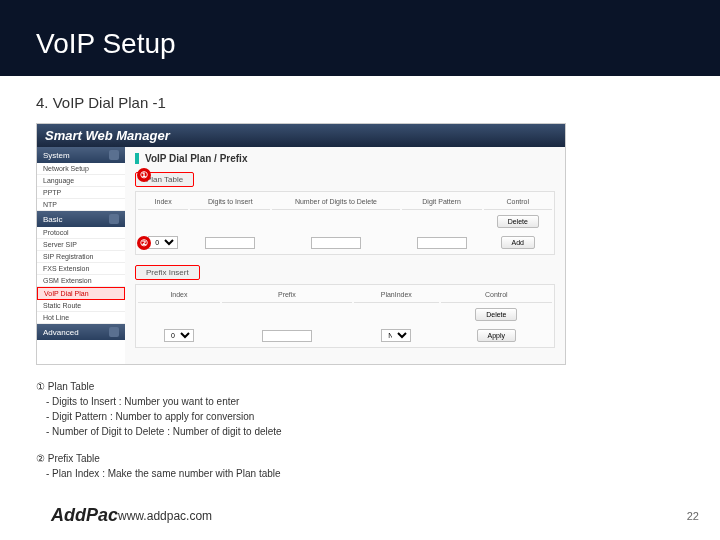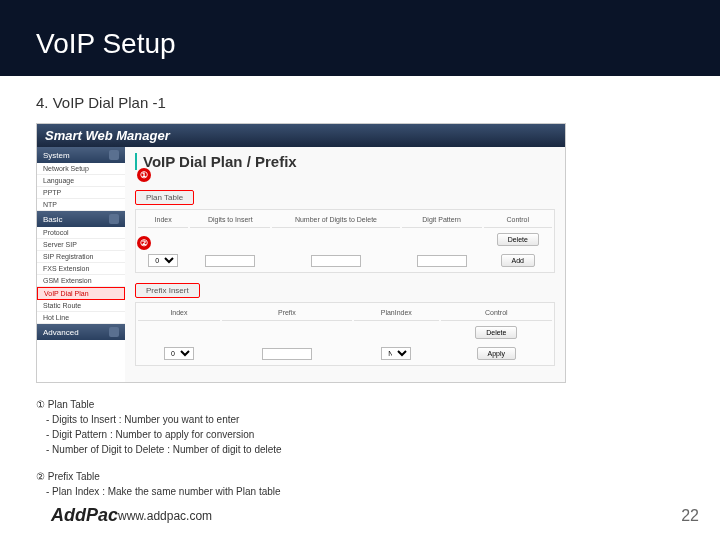--- a/index.html
+++ b/index.html
@@ -9,39 +9,39 @@
 .sub{padding:18px 0 12px 36px;font-size:15px;color:#333}
 .shot{margin-left:36px;width:530px;border:1px solid #ccc;background:#f7f7f7;font-size:8px;position:relative}
 .top{background:linear-gradient(#3a5070,#1a2840);color:#fff;padding:4px 8px;font-size:13px;font-style:italic;font-weight:bold}
 .body{display:flex}
 .side{width:88px;background:#fff}
 .sh{background:linear-gradient(#4a6080,#2a4060);color:#fff;padding:3px 6px;font-size:8px;display:flex;justify-content:space-between;align-items:flex-end}
 .sh .ic{width:10px;height:10px;background:#5a7090;border-radius:2px}
 .si{padding:2px 6px;font-size:7px;color:#444;border-bottom:1px solid #eee}
 .si.hl{background:#ffe0e0;border:1px solid red;color:#c00}
 .main{flex:1;background:#f9f9f9;padding:6px 10px}
-.mt{font-size:15px;font-weight:bold;color:#333;border-left:2px solid #14b8a6;padding-left:6px;margin-bottom:20px}
+.mt{font-size:10px;font-weight:bold;color:#333;border-left:4px solid #14b8a6;padding-left:6px;margin-bottom:8px}
 .sect{display:inline-block;background:#f0f0f0;border:1px solid #ccc;border-radius:2px;padding:2px 10px;font-size:8px;color:#555;margin-bottom:4px}
 .sect.box{border:1.5px solid red}
 .tbl{width:100%;background:#fbfbfb;border:1px solid #e0e0e0;margin-bottom:10px}
 .tbl th{font-size:7px;font-weight:normal;color:#555;padding:4px 2px;text-align:center;border-bottom:1px solid #e0e0e0}
 .tbl td{padding:3px 2px;text-align:center}
 .sel{font-size:7px;border:1px solid #bbb;background:#fff;padding:1px 2px;width:30px}
 .inp{font-size:7px;border:1px solid #bbb;background:#fff;width:50px;height:12px}
 .btn{font-size:7px;border:1px solid #bbb;background:linear-gradient(#fff,#e8e8e8);padding:2px 10px;border-radius:2px;display:inline-block}
 .ann{position:absolute;background:#d00;color:#fff;width:14px;height:14px;border-radius:50%;font-size:9px;text-align:center;line-height:14px;font-weight:bold}
 .a1{left:100px;top:44px}
 .a2{left:100px;top:112px}
 .notes{margin:14px 0 0 36px;font-size:10px;color:#333;line-height:1.5}
 .notes .t{margin-top:12px}
 .notes .d{margin-left:10px}
 .ftr{position:absolute;bottom:14px;left:15px;width:720px;display:flex;align-items:center;padding:0 36px}
 .logo{font-style:italic;font-weight:bold;font-size:18px;color:#222}
 .url{flex:1;font-size:12px;color:#333}
-.pg{font-size:16px;color:#666}
+.pg{font-size:11px;color:#666}
 </style>
 </head>
 <body>
 
 <div class="hdr">
  <h1>VoIP Setup</h1>
 </div>
 <div class="sub">4. VoIP Dial Plan -1</div>
 
 <div class="shot">

